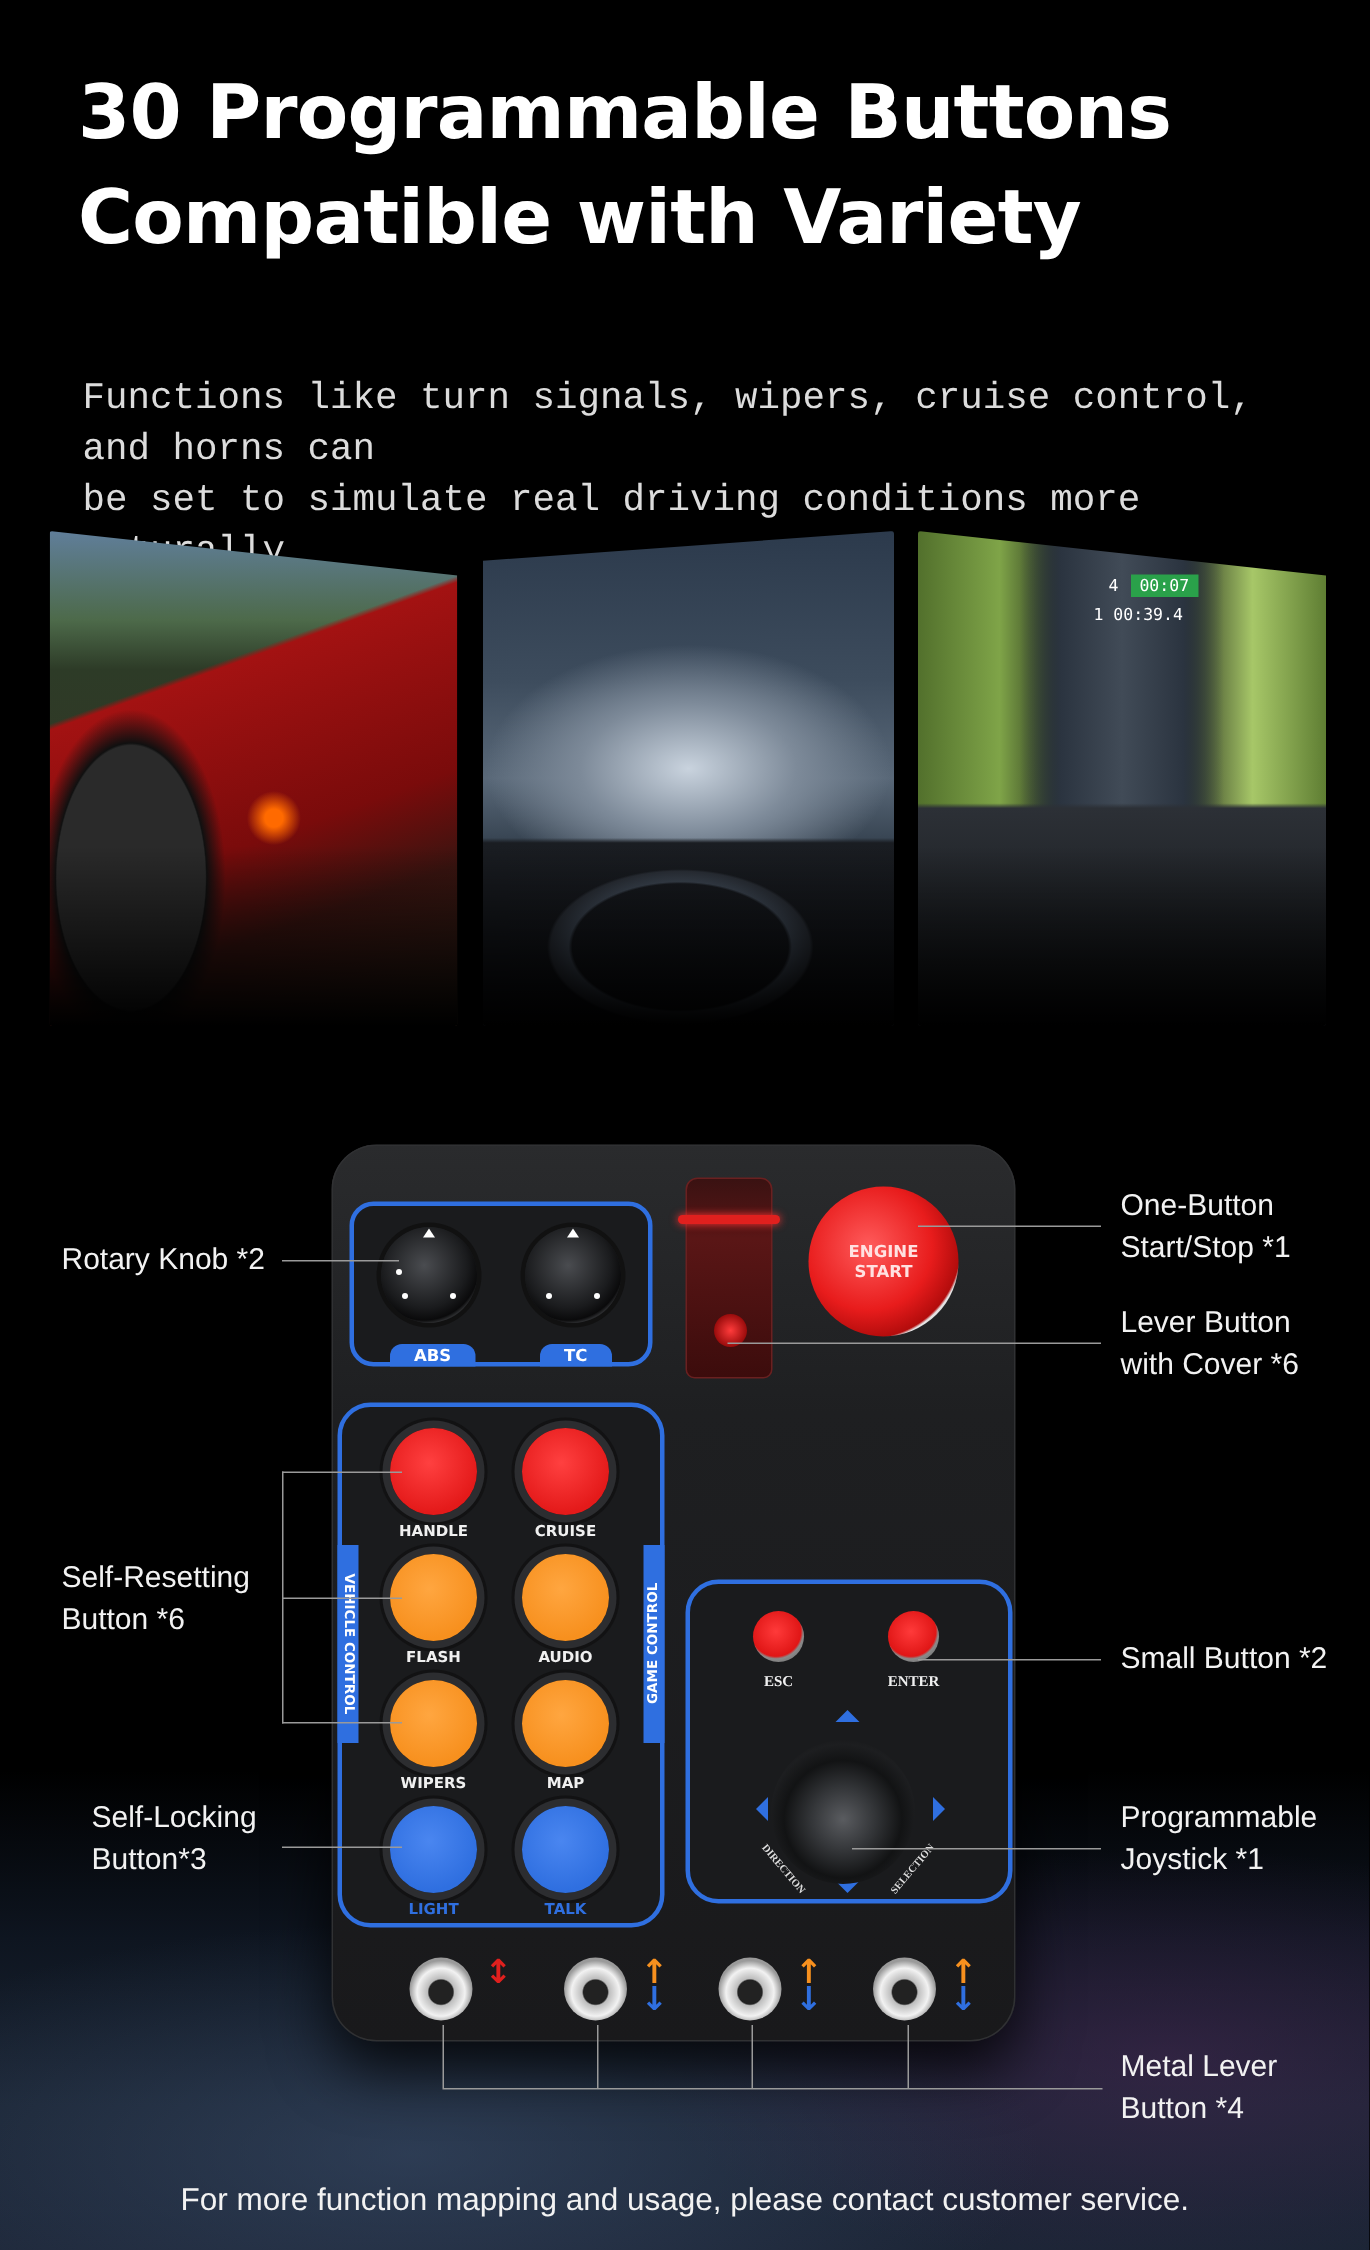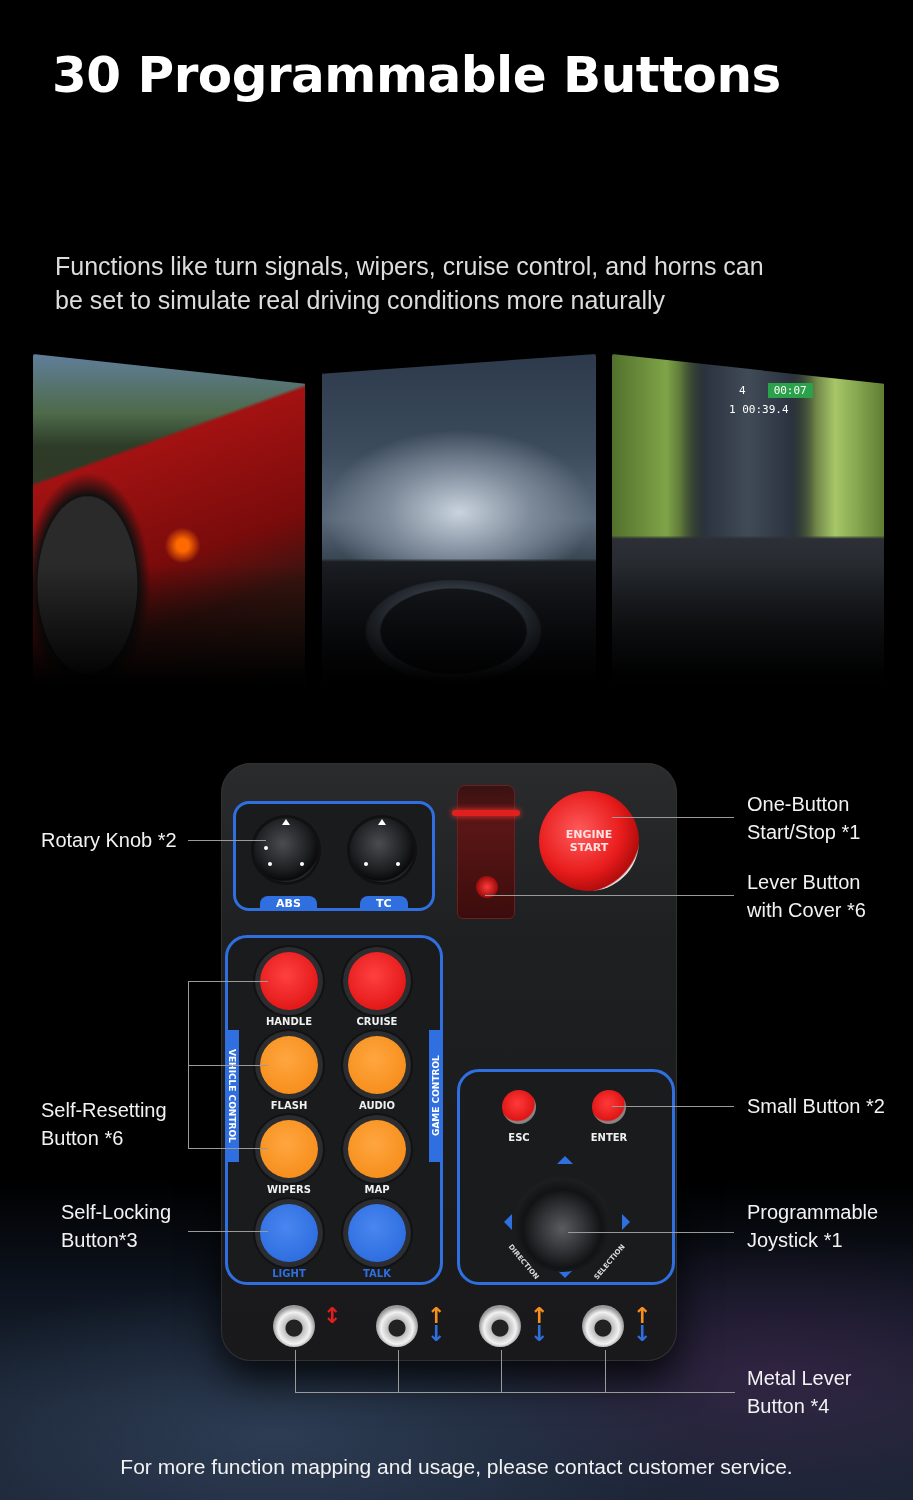--- a/index.html
+++ b/index.html
@@ -16,21 +16,21 @@
       radial-gradient(ellipse 500px 200px at 85% 60%, rgba(80,40,90,0.45), transparent 70%),
       linear-gradient(180deg, #000 0%, #0e1520 35%, #1a2433 70%, #1c2536 100%);
   }
   .headline {
     position:absolute; left:52px; top:40px; width:840px;
     font-family:"DejaVu Sans", sans-serif; font-weight:bold;
     font-size:50px; line-height:70px; letter-spacing:-0.5px;
   }
   .subline {
     position:absolute; left:55px; top:249px; width:820px;
-    font-family:Liberation Sans, sans-serif;
+    font-family:Liberation Mono, monospace;
     font-size:25px; line-height:34px; color:#dcdcdc;
   }
   
   .scene {
     position:absolute; top:354px; height:330px; overflow:hidden;
     border-radius:2px;
   }
   .scene .fade {
     position:absolute; left:0; right:0; bottom:0; height:120px;
     background:linear-gradient(180deg, transparent, #000);
@@ -55,21 +55,21 @@
     clip-path:polygon(0 0, 100% 9%, 100% 100%, 0 100%);
     background:
       linear-gradient(180deg, transparent 55%, #2c3036 56%, #1d2024 80%, #121416 100%),
       linear-gradient(90deg, transparent 25%, #2b3440 35%, #414b57 50%, #2b3440 65%, transparent 75%),
       linear-gradient(90deg, #52702c 0%, #7fa448 20%, #20281a 35%, #20281a 65%, #a7c768 82%, #5f7e33 100%);
   }
   .hud {
     position:absolute; left:127px; top:30px; font-size:11px; color:#fff;
     font-family:"DejaVu Sans Mono", monospace;
   }
-  .hud .timer { background:#2aa14a; padding:1px 6px; margin-left:22px; }
+  .hud .timer { background:#2aa14a; padding:1px 6px; margin-left:8px; }
   .hud .row2 { margin-top:6px; margin-left:-10px; }
 
   
   .device {
     position:absolute; left:221px; top:763px; width:456px; height:598px;
     border-radius:30px;
     background:linear-gradient(180deg, #2a2b2d 0%, #1e1f21 30%, #19191b 100%);
     box-shadow:0 0 0 1px #303133 inset, 0 18px 40px rgba(0,0,0,0.8);
   }
   .box {
@@ -102,21 +102,21 @@
   .lever-cover .bar { position:absolute; left:-6px; right:-6px; top:24px; height:6px; background:#e0201e; border-radius:3px; box-shadow:0 0 6px #f33; }
   .lever-cover .glow { position:absolute; left:18px; top:90px; width:22px; height:22px; border-radius:50%; background:radial-gradient(circle, #ff3b3b, #9a0c0c 70%); }
   .engine-btn {
     position:absolute; left:318px; top:28px; width:100px; height:100px; border-radius:50%;
     background:radial-gradient(circle at 40% 40%, #ff5b5b 0%, #e81c1c 50%, #b30c0c 72%, #e6e6e6 74%, #9a9a9a 86%, #3a3a3a 100%);
     display:flex; align-items:center; justify-content:center; text-align:center;
   }
   .engine-btn span { font-size:11px; font-weight:bold; line-height:13px; color:#ffe1e1; width:60px; }
   .vehicle-box { left:4px; top:172px; width:212px; height:344px; }
   .logo-box { left:236px; top:172px; width:212px; height:112px; }
-  .joy-box { left:236px; top:306px; width:212px; height:210px; }
+  .joy-box { left:236px; top:290px; width:212px; height:210px;font-family:Liberation Serif, serif; }
   .side-tab {
     position:absolute; width:14px; background:#2f6fe0; color:#fff;
     font-size:9px; font-weight:bold; writing-mode:vertical-rl; text-align:center;
     line-height:14px; padding:6px 0;
   }
   .side-tab.left { left:-3px; top:92px; height:120px; }
   .side-tab.right { right:-3px; top:92px; height:120px; transform:rotate(180deg); }
   .big-btn {
     position:absolute; width:58px; height:58px; border-radius:50%;
     box-shadow:0 0 0 5px #2c2d30, 0 0 0 7px #121213;
@@ -157,20 +157,21 @@
   .footer { position:absolute; left:0; width:913px; top:1455px; text-align:center;
     font-family:"Liberation Sans", sans-serif; font-size:21px; color:#f2f2f2; }
 </style>
 </head>
 <body>
 
 <div class="bg-floor"></div>
 
 <div class="headline">
   <div>30 Programmable Buttons</div>
+  <div>Compatible with Variety</div>
 </div>
 <div class="subline">
   <div>Functions like turn signals, wipers, cruise control, and horns can</div>
   <div>be set to simulate real driving conditions more naturally</div>
 </div>
 
 <div class="scene scene-1">
     <div class="fade"></div>
   </div>
 <div class="scene scene-2">
@@ -270,21 +271,21 @@
 <div class="line" style="left:485px;top:895px;width:249px;height:1px"></div>
 <div class="line" style="left:612px;top:1106px;width:122px;height:1px"></div>
 <div class="line" style="left:568px;top:1232px;width:166px;height:1px"></div>
 <div class="line" style="left:295px;top:1350px;width:1px;height:42px"></div>
 <div class="line" style="left:398px;top:1350px;width:1px;height:42px"></div>
 <div class="line" style="left:501px;top:1350px;width:1px;height:42px"></div>
 <div class="line" style="left:605px;top:1350px;width:1px;height:42px"></div>
 <div class="line" style="left:295px;top:1392px;width:440px;height:1px"></div>
 
 <div class="callout" style="left:41px;top:826px">Rotary Knob *2</div>
-<div class="callout" style="left:41px;top:1096px">
+<div class="callout" style="left:41px;top:1038px">
   <div>Self-Resetting</div>
     <div>Button *6</div>
 </div>
 <div class="callout" style="left:61px;top:1198px">
   <div>Self-Locking</div>
     <div>Button*3</div>
 </div>
 <div class="callout" style="left:747px;top:790px">
   <div>One-Button</div>
     <div>Start/Stop *1</div>

